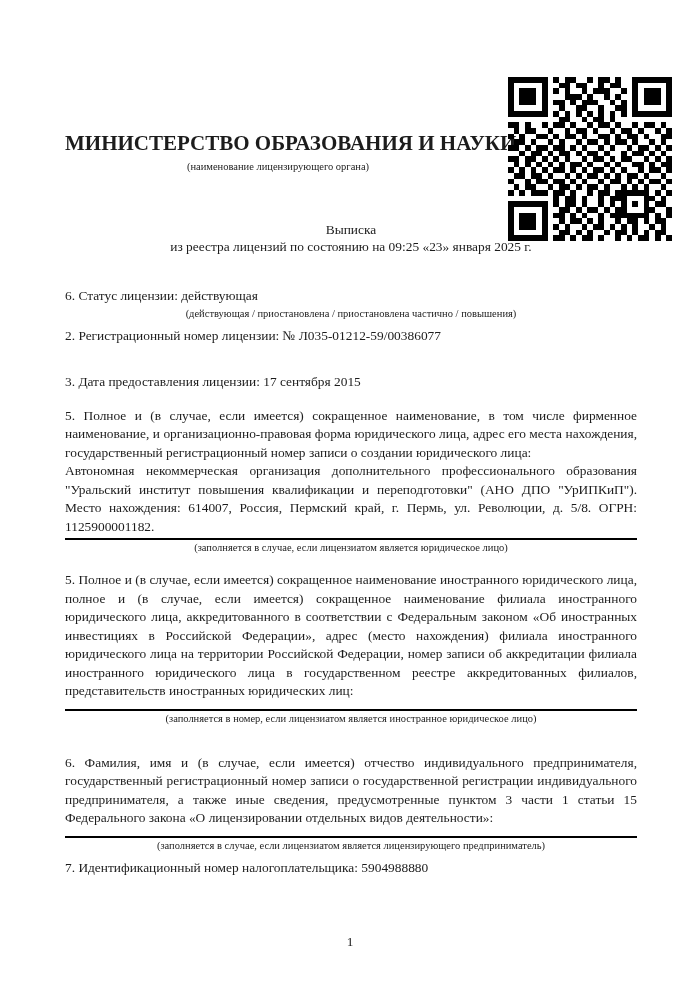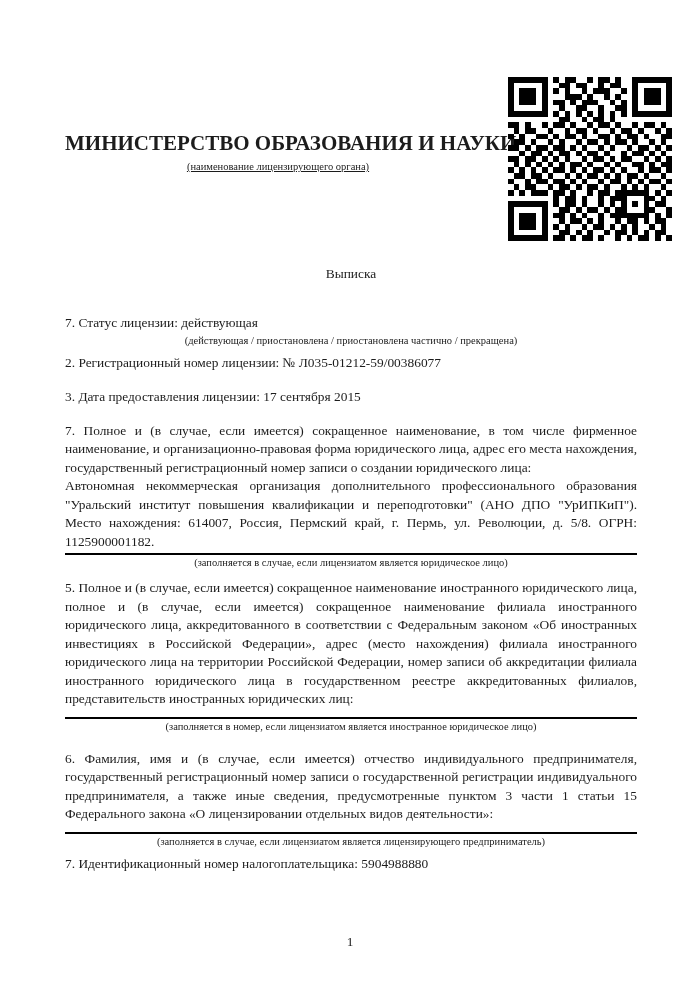--- a/index.html
+++ b/index.html
@@ -35,25 +35,24 @@
   .ministry-name {
     font-weight: bold;
     font-size: 21px;
     line-height: 27px;
     white-space: nowrap;
   }
   .ministry-caption {
     font-size: 10.5px;
     line-height: 13px;
     margin-top: 3px;
-    text-decoration: underline;
   }
   
   .doc-title {
-    margin-top: 92px;
+    margin-top: 48px;
     text-align: center;
     font-size: 13.4px;
     line-height: 17px;
   }
   
   .item {
     margin: 0;
     font-size: 13.4px;
     line-height: 18.5px;
   }
@@ -62,22 +61,22 @@
     text-align: center;
     font-size: 10.5px;
     line-height: 14px;
     margin-top: 1px;
   }
   .field-line { border-top: 2px solid #000; margin-top: 2px; }
   .field-line.gap { margin-top: 8px; }
   .mt32 { margin-top: 32px; }
   .mt18 { margin-top: 6px; }
   .mt15 { margin-top: 15px; }
-  .mt12 { margin-top: 16px; }
-  .mt9  { margin-top: 9px; }
+  .mt12 { margin-top: 28px; }
+  .mt9  { margin-top: 16px; }
   .page-number {
     position: absolute;
     left: 0; right: 0;
     bottom: 40px;
     text-align: center;
     font-size: 13.4px;
   }
 </style>
 </head>
 <body>
@@ -930,31 +929,32 @@
 
   <header class="ministry-block">
     <div class="ministry-name">
       <div>МИНИСТЕРСТВО ОБРАЗОВАНИЯ И НАУКИ</div>
     </div>
     <div class="ministry-caption">(наименование лицензирующего органа)</div>
   </header>
 
   <div class="doc-title">
     <div>Выписка</div>
+    <div>из реестра лицензий по состоянию на 09:25 «23» января 2025 г.</div>
   </div>
 
   <section>
-    <p class="item mt32">7. Статус лицензии: действующая</p>
-    <div class="caption">(действующая / приостановлена / приостановлена частично / прекращена)</div>
+    <p class="item mt32">6. Статус лицензии: действующая</p>
+    <div class="caption">(действующая / приостановлена / приостановлена частично / повышения)</div>
 
     <p class="item mt18">2. Регистрационный номер лицензии: № Л035-01212-59/00386077</p>
 
     <p class="item mt12">3. Дата предоставления лицензии: 17 сентября 2015</p>
 
-    <p class="item just mt15">7. Полное и (в случае, если имеется) сокращенное наименование, в том числе фирменное наименование, и организационно-правовая форма юридического лица, адрес его места нахождения, государственный регистрационный номер записи о создании юридического лица:</p>
+    <p class="item just mt15">5. Полное и (в случае, если имеется) сокращенное наименование, в том числе фирменное наименование, и организационно-правовая форма юридического лица, адрес его места нахождения, государственный регистрационный номер записи о создании юридического лица:</p>
     <p class="item just">Автономная некоммерческая организация дополнительного профессионального образования "Уральский институт повышения квалификации и переподготовки" (АНО ДПО "УрИПКиП"). Место нахождения: 614007, Россия, Пермский край, г. Пермь, ул. Революции, д. 5/8. ОГРН: 1125900001182.</p>
     <div class="field-line"></div>
     <div class="caption">(заполняется в случае, если лицензиатом является юридическое лицо)</div>
 
     <p class="item just mt9">5. Полное и (в случае, если имеется) сокращенное наименование иностранного юридического лица, полное и (в случае, если имеется) сокращенное наименование филиала иностранного юридического лица, аккредитованного в соответствии с Федеральным законом «Об иностранных инвестициях в Российской Федерации», адрес (место нахождения) филиала иностранного юридического лица на территории Российской Федерации, номер записи об аккредитации филиала иностранного юридического лица в государственном реестре аккредитованных филиалов, представительств иностранных юридических лиц:</p>
     <div class="field-line gap"></div>
     <div class="caption">(заполняется в номер, если лицензиатом является иностранное юридическое лицо)</div>
 
     <p class="item just mt12">6. Фамилия, имя и (в случае, если имеется) отчество индивидуального предпринимателя, государственный регистрационный номер записи о государственной регистрации индивидуального предпринимателя, а также иные сведения, предусмотренные пунктом 3 части 1 статьи 15 Федерального закона «О лицензировании отдельных видов деятельности»:</p>
     <div class="field-line gap"></div>

